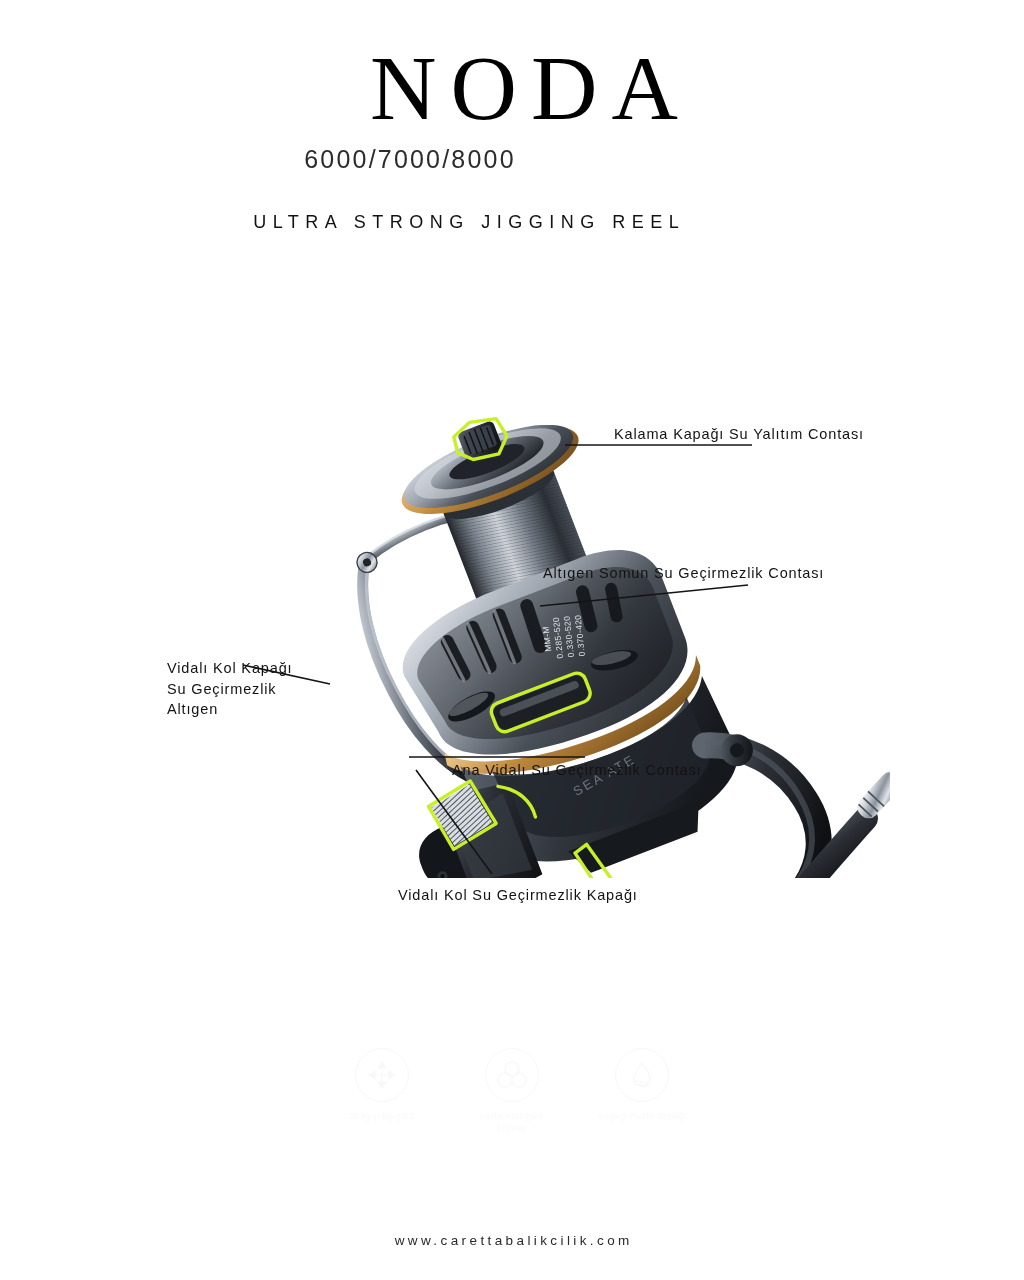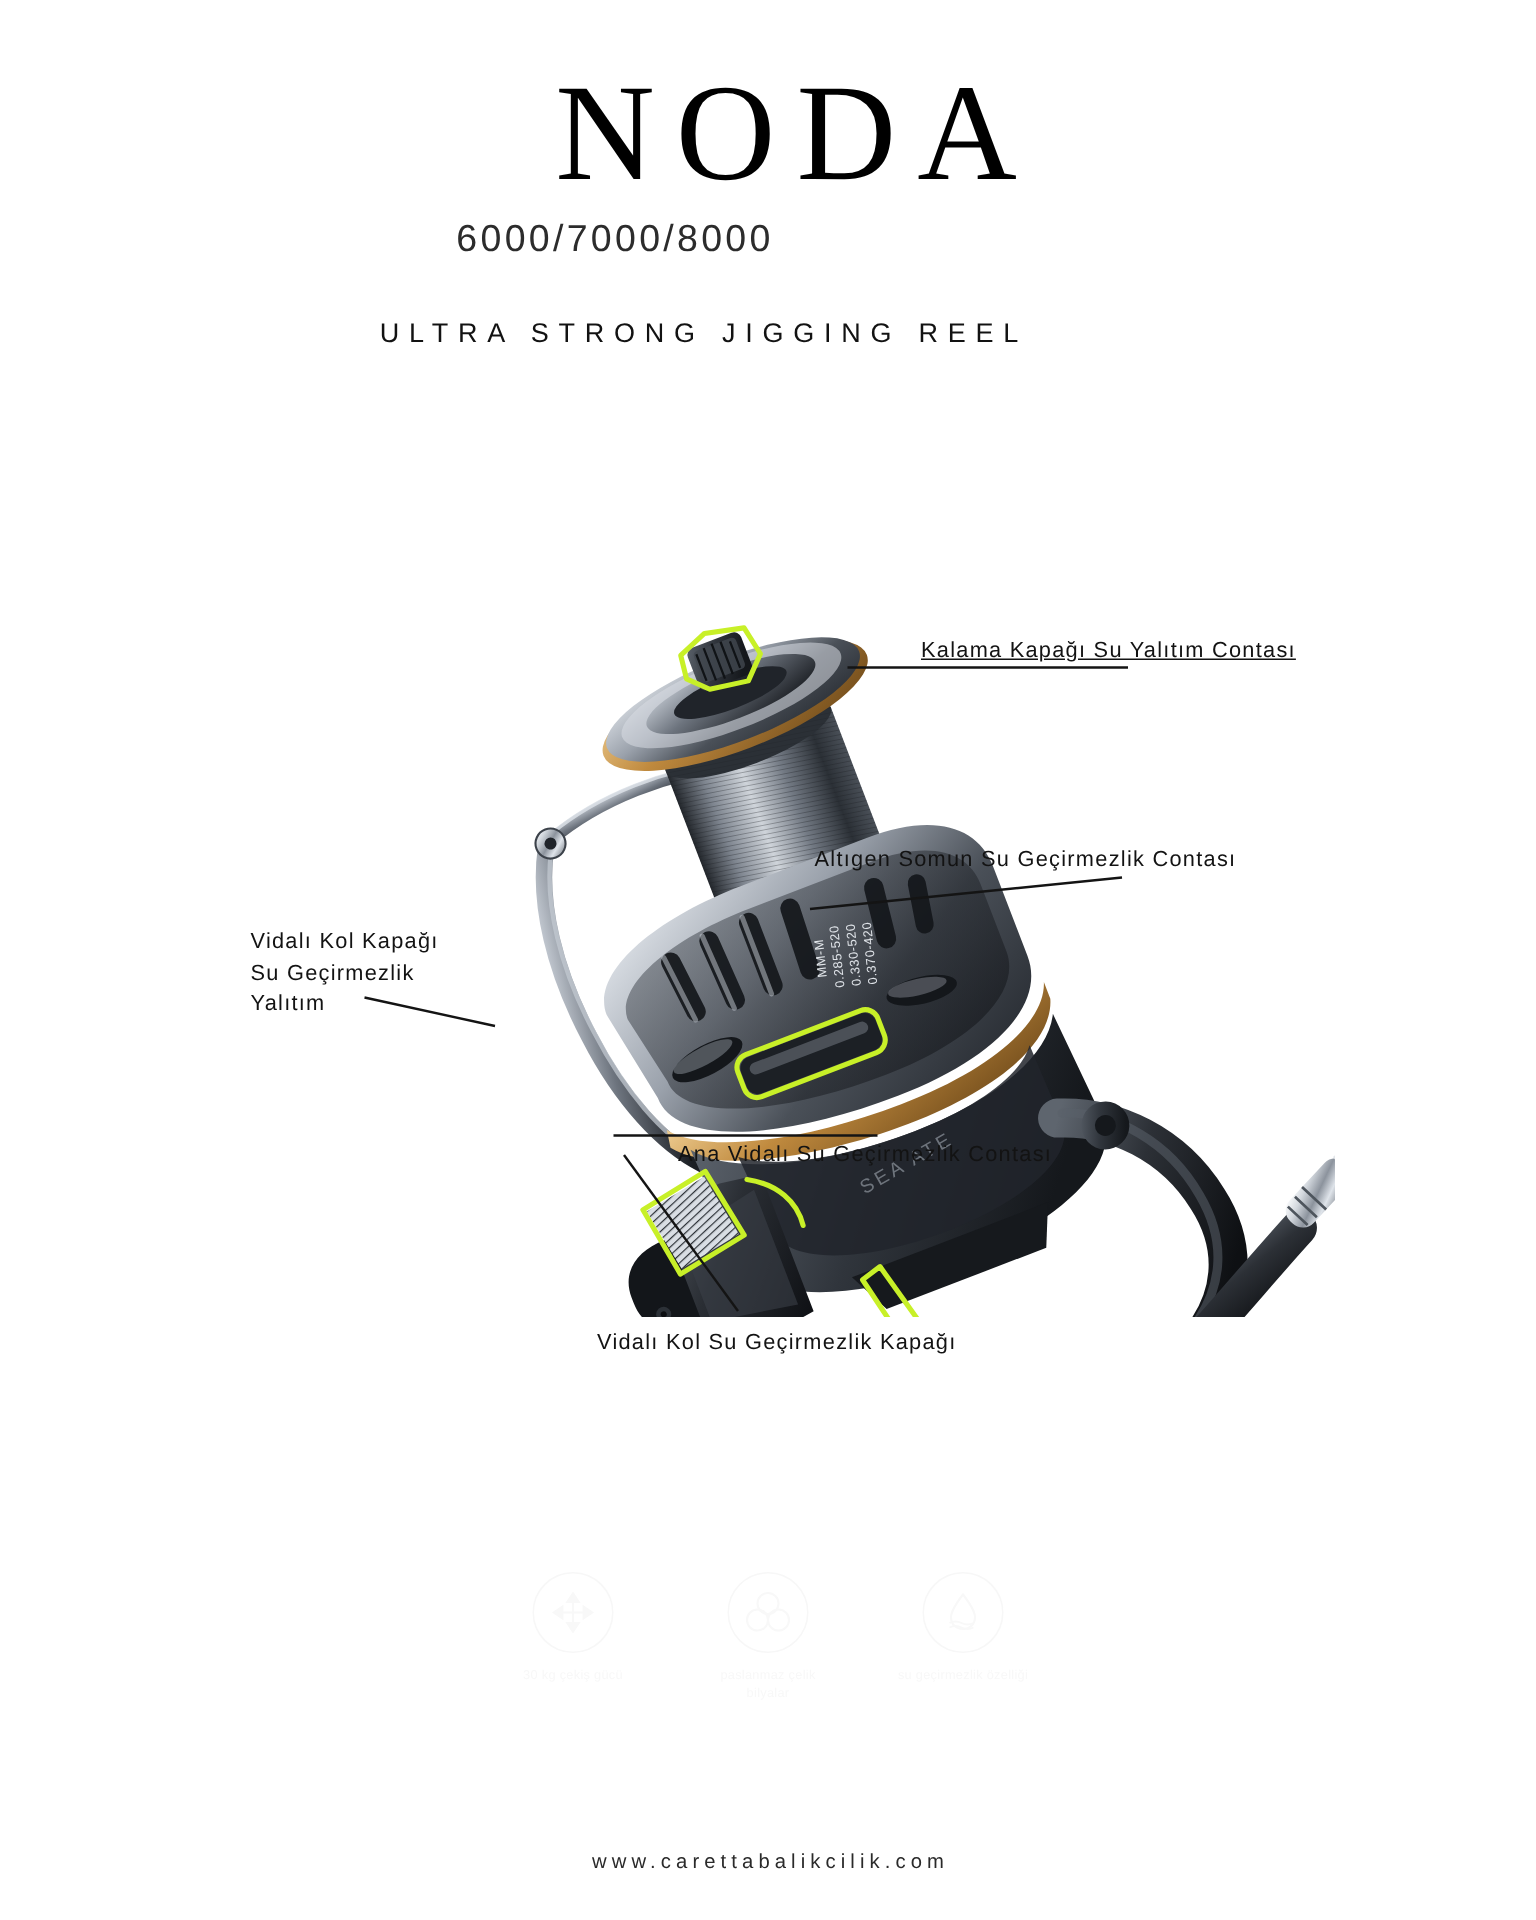--- a/index.html
+++ b/index.html
@@ -48,22 +48,22 @@
 
   
   .callout {
     position:absolute;
     font-size:14.5px;
     letter-spacing:0.85px;
     color:#131313;
     white-space:nowrap;
     line-height:1.42;
   }
-  .callout.multi { white-space:normal; width:150px; }
-  #co-1 { top:424px; left:614px;text-decoration:underline; }
+  .callout.multi { white-space:normal; width:150px;margin-top:40px; }
+  #co-1 { top:424px; left:614px; }
   #co-2 { top:563px; left:543px; }
   #co-3 { top:618px; left:167px; }
   #co-4 { top:760px; left:452px; }
   #co-5 { top:885px; left:398px; }
 
   
   .watermarks {
     position:absolute; top:1048px; left:0; width:1024px;
     display:flex; justify-content:center; gap:38px;
     opacity:1;
@@ -300,21 +300,21 @@
   <line x1="243" y1="665" x2="330" y2="684" stroke="#141414" stroke-width="1.6"></line>
   <line x1="409" y1="757" x2="585" y2="757" stroke="#141414" stroke-width="1.6"></line>
   <line x1="416" y1="770" x2="492" y2="874" stroke="#141414" stroke-width="1.6"></line>
 </svg>
 
 <div class="callout" id="co-1">Kalama Kapağı Su Yalıtım Contası</div>
 <div class="callout" id="co-2">Altıgen Somun Su Geçirmezlik Contası</div>
 <div class="callout multi" id="co-3">
   <span>Vidalı Kol Kapağı</span><br>
   <span>Su Geçirmezlik</span><br>
-  <span>Yalıtım</span>
+  <span>Altıgen</span>
 </div>
 <div class="callout" id="co-4">Ana Vidalı Su Geçirmezlik Contası</div>
 <div class="callout" id="co-5">Vidalı Kol Su Geçirmezlik Kapağı</div>
 
 <div class="watermarks">
   <div class="wm">
     <div class="ring">
       <svg width="34" height="34" viewBox="0 0 34 34">
         <path d="M17 4 L21 10 L13 10 Z M17 30 L13 24 L21 24 Z M4 17 L10 13 L10 21 Z M30 17 L24 21 L24 13 Z
                  M17 9 L17 25 M9 17 L25 17" fill="#f8f8f8" stroke="#f8f8f8" stroke-width="1.2"></path>

